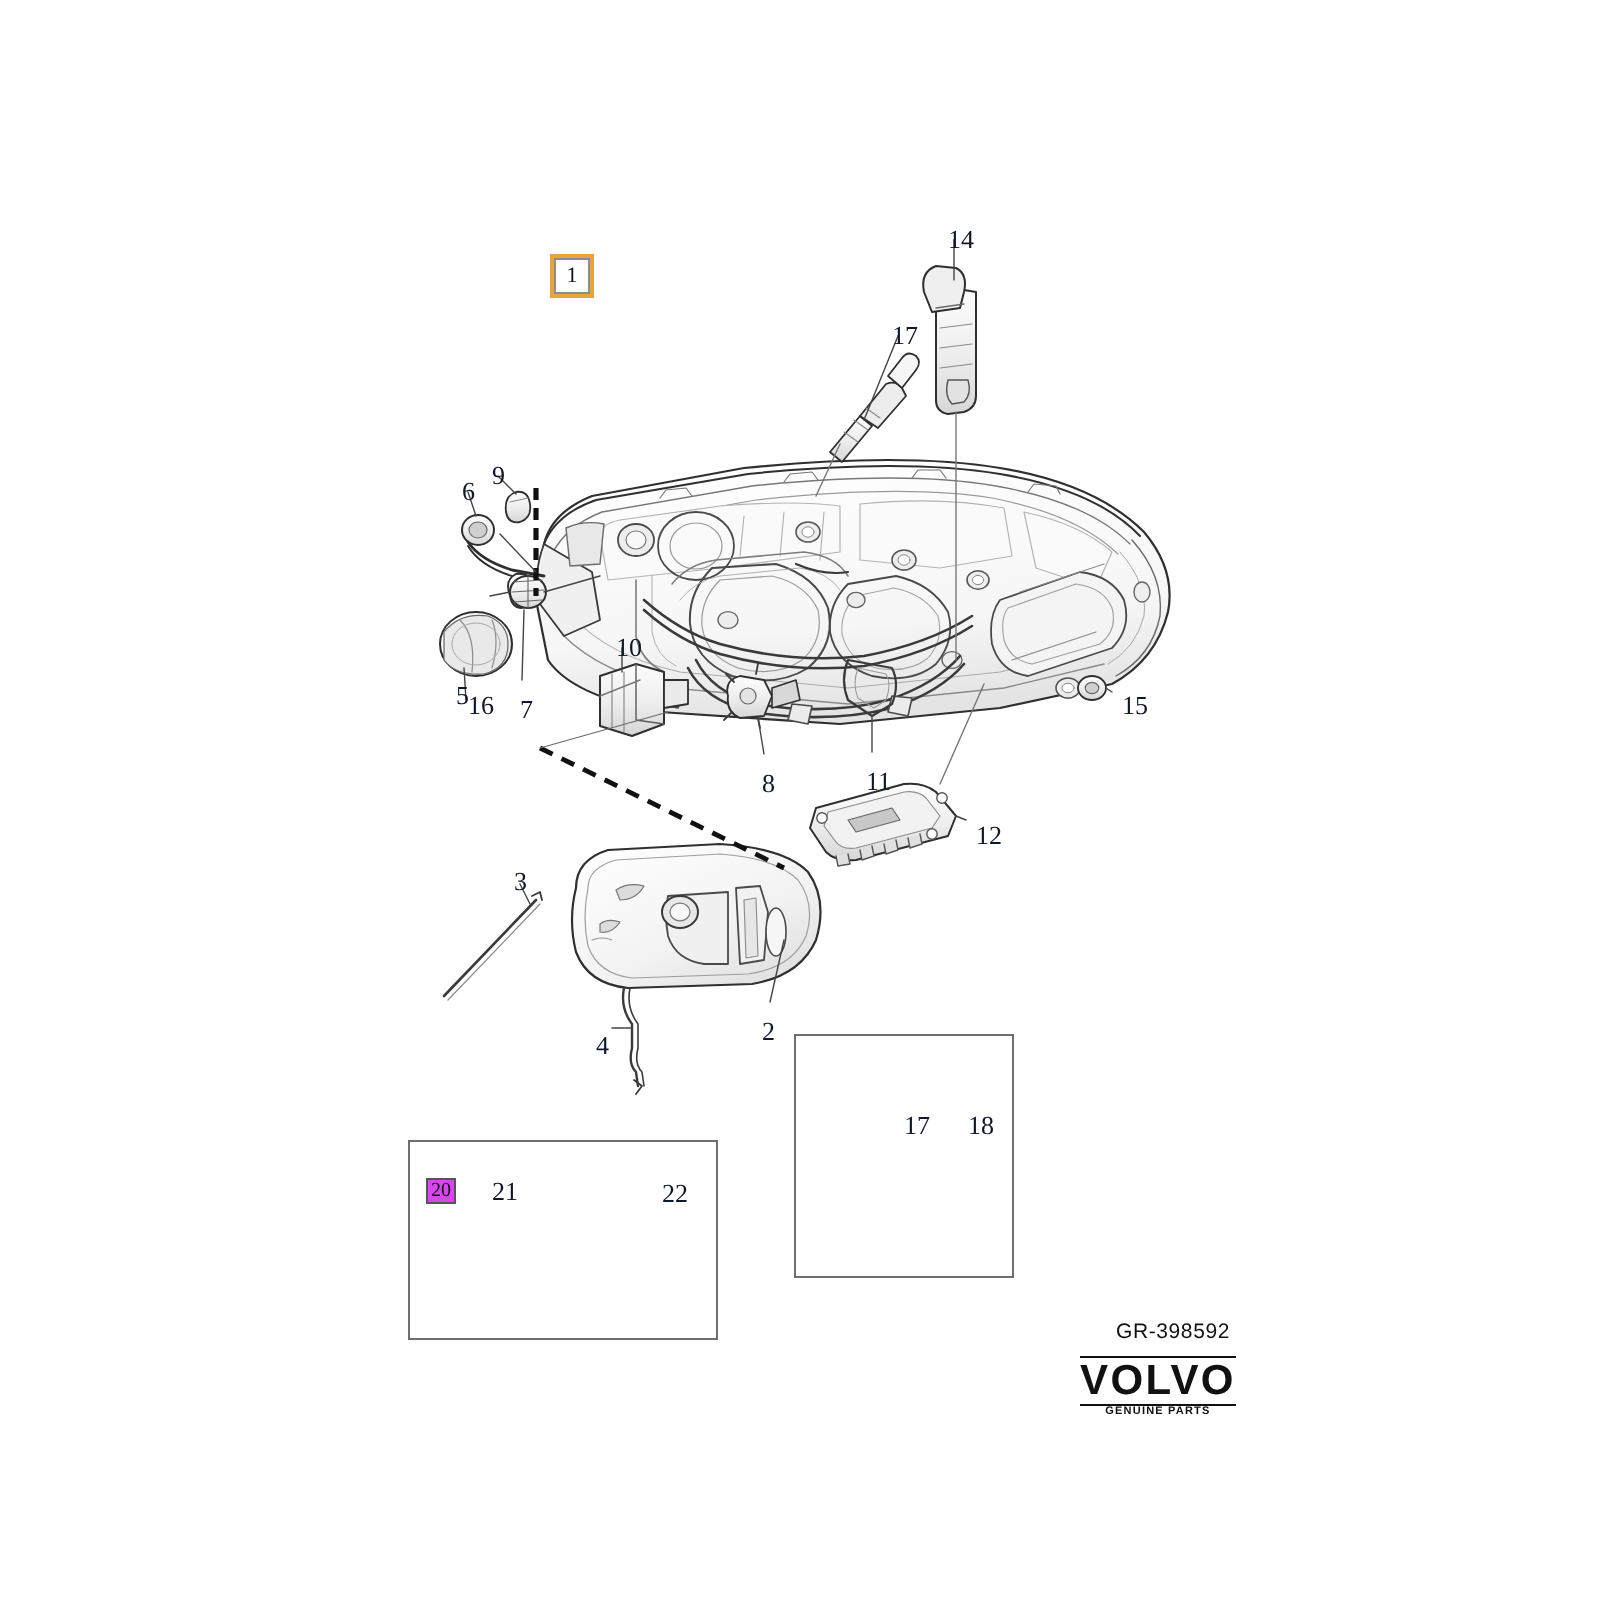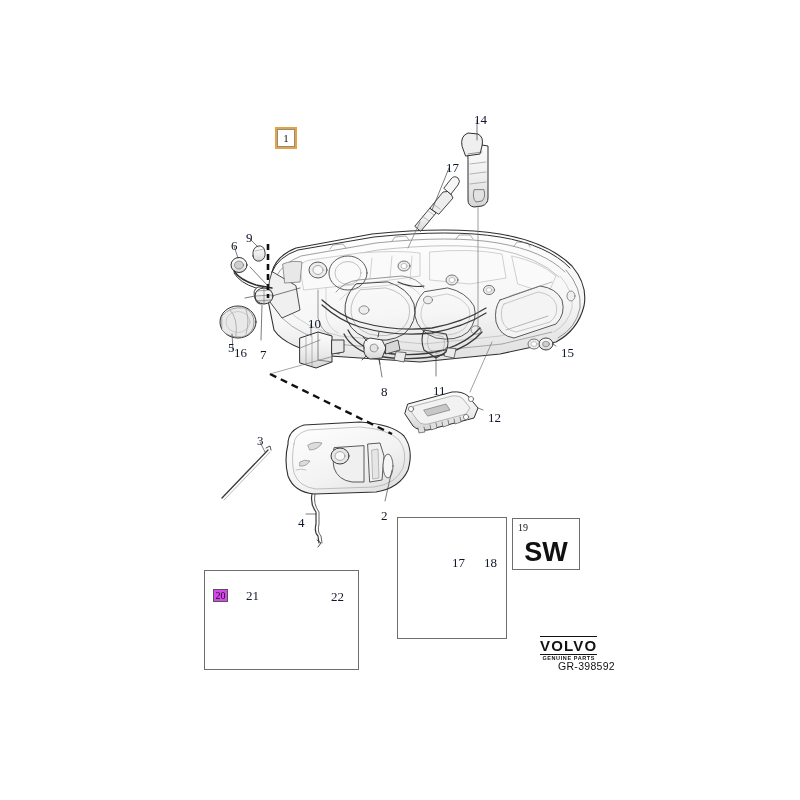--- a/index.html
+++ b/index.html
@@ -93,27 +93,28 @@
     color: #111;
   }
   .brand {
     position: absolute;
     text-align: center;
     line-height: 1;
   }
   .brand-volvo {
     font-family: "Liberation Sans", sans-serif;
     font-weight: bold;
-    font-size: 15px;
+    font-size: 21px;
     letter-spacing: 1.2px;
     color: #111;
     border-top: 1.5px solid #111;
     border-bottom: 1.5px solid #111;
     padding: 1px 0 1px 0;
     display: inline-block;
+    margin-top: 42px;
   }
   .brand-sub {
     font-family: "Liberation Sans", sans-serif;
     font-weight: bold;
     font-size: 5.5px;
     letter-spacing: 0.6px;
     color: #111;
     margin-top: 1px;
   }
   .partno {
@@ -431,24 +432,20 @@
     </g>
   </svg>
 
   <div class="hl-box" id="hl1" style="left: 275px; top: 127px; width: 22px; height: 22px; border-color: rgb(232, 163, 61);">
     <div class="inner" style="border-color: rgb(140, 140, 140);">1</div>
   </div>
 
   <div class="group-box" id="gbox0" style="left: 397px; top: 517px; width: 110px; height: 122px;"></div>
   <div class="group-box" id="gbox1" style="left: 204px; top: 570px; width: 155px; height: 100px;"></div>
 
-  <div class="sw-box" id="swbox" style="left: 512px; top: 518px; width: 68px; height: 52px;">
-    <div class="sw-num">19</div>
-    <div class="sw-text">SW</div>
-  </div>
 
   <div id="callout-layer">
       <div class="callout" style="left: 381px; top: 509px;">2</div>
       <div class="callout" style="left: 257px; top: 434px;">3</div>
       <div class="callout" style="left: 298px; top: 516px;">4</div>
       <div class="callout" style="left: 228px; top: 341px;">5</div>
       <div class="callout" style="left: 231px; top: 239px;">6</div>
       <div class="callout" style="left: 260px; top: 348px;">7</div>
       <div class="callout" style="left: 381px; top: 385px;">8</div>
       <div class="callout" style="left: 246px; top: 231px;">9</div>

